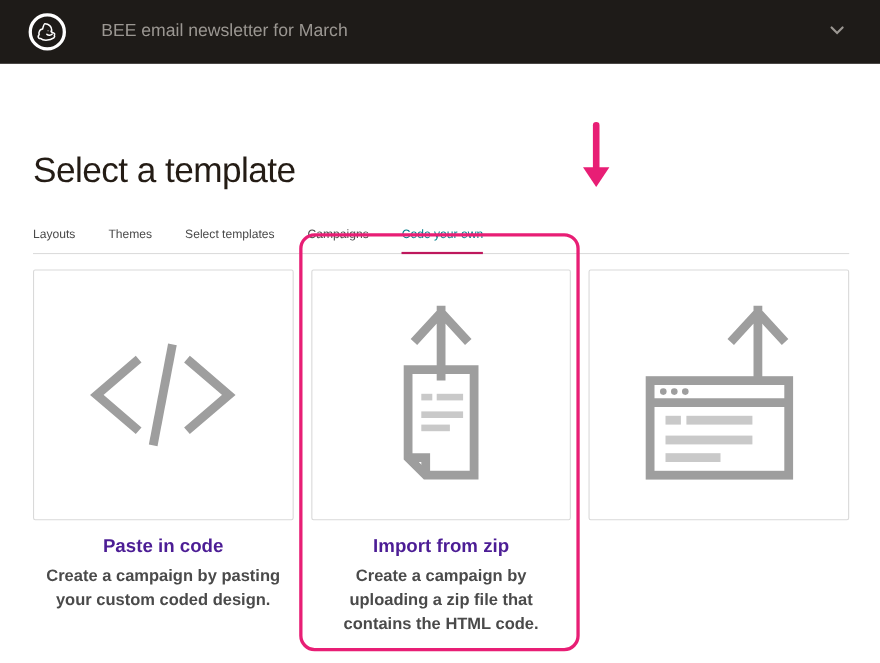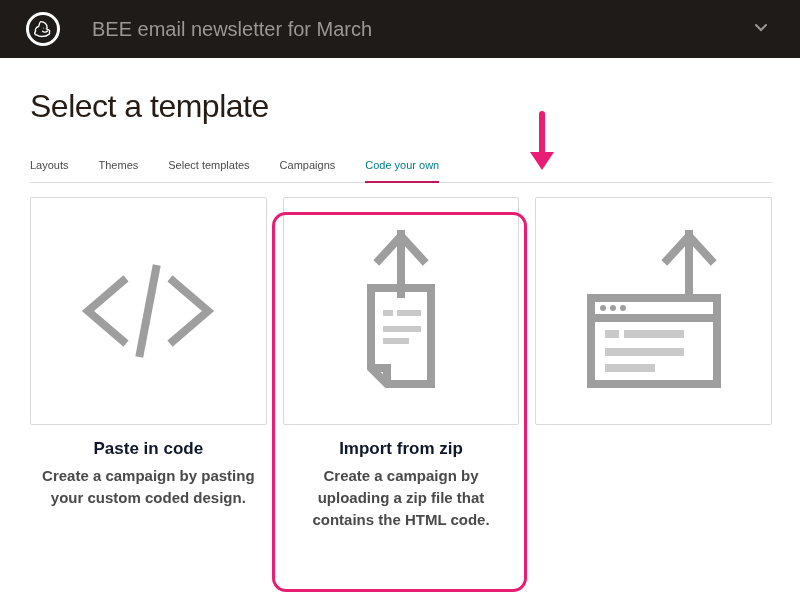--- a/index.html
+++ b/index.html
@@ -1,31 +1,31 @@
 <!DOCTYPE html>
 <html><head>
   <meta charset="utf-8">
   <style>
     * { margin:0; padding:0; box-sizing:border-box; }
     body { font-family:-apple-system,"Helvetica Neue",Helvetica,Arial,sans-serif; color:#241c15; width:800px; height:603px; overflow:hidden; background:#fff; }
     .topbar { background:#1e1b18; height:58px; display:flex; align-items:center; color:#aaa; position:relative; }
     .logo { width:34px; height:34px; border:3px solid #fff; border-radius:50%; margin:0 32px 0 26px; display:flex; align-items:center; justify-content:center; }
     .logo svg { width:21px; height:21px; }
-    .campaign { color:#9b9792; font-size:20px; font-weight:500; }
+    .campaign { color:#9b9792; font-size:16px; font-weight:500; }
     .chev { position:absolute; right:32px; color:#9b9792; font-size:12px; }
-    .page { padding:30px 28px 0 30px; }
+    .page { padding:30px 28px 0 30px;margin-top:48px; }
     h1 { font-size:32px; font-weight:400; letter-spacing:-0.5px; margin-bottom:26px; }
     .tabs { display:flex; gap:30px; border-bottom:1px solid #dcdcdc; }
     .tab { font-size:11px; color:#4a4a4a; padding:8px 0 10px; cursor:pointer; }
     .tab.active { color:#007c89; border-bottom:2px solid #be185d; margin-bottom:-1px; font-weight:500; }
     .arrow-ann { position:absolute; left:522px; top:108px; }
     .cards { display:flex; gap:16px; margin-top:14px; }
     .card { flex:1; text-align:center; }
     .card-box { height:228px; border:1px solid #d9d9d9; display:flex; align-items:center; justify-content:center; border-radius:2px; position:relative; }
-    .card-title { font-size:17px; font-weight:600; margin:14px 0 6px; color:#0f172a; }
+    .card-title { font-size:17px; font-weight:600; margin:14px 0 6px; color:#4c1d95; }
     .card-desc { font-size:15px; color:#4a4a4a; line-height:1.45; padding:0 4px;font-weight:bold; }
     .hl { position:absolute; left:272px; top:212px; width:255px; height:380px; border:3px solid #e81e75; border-radius:14px; pointer-events:none; }
   </style>
 </head>
 <body>
 
 <div class="topbar">
   <div class="logo">
     <svg viewBox="0 0 24 24" fill="none" stroke="#fff" stroke-width="1.6" stroke-linecap="round" stroke-linejoin="round">
       <path d="M9 3c4 0 7 3 7 6.5 0 1-.3 2-.3 2l2.6 1.2c.6.3.9 1 .7 1.6l-.3.8c.5.8.3 1.9-.5 2.5-1.7 1.4-4.8 2.4-8.2 2.4-2.3 0-4.3-.6-5.7-1.8-.6.1-1.2 0-1.7-.4C1.9 17 1.8 15.4 3 14.1c-.3-.8-.4-1.6-.1-2.5.5-1.7 2-2.9 3.6-3.1C7.3 5.4 8 3 9 3z"></path>

